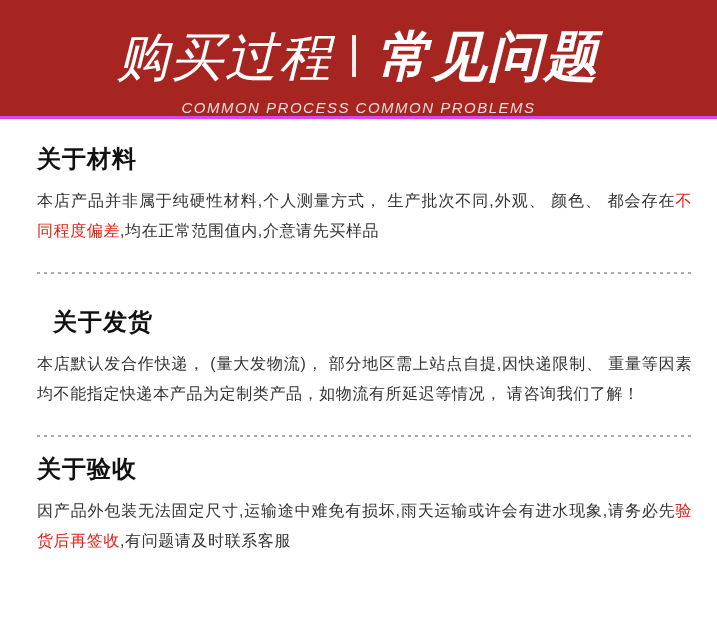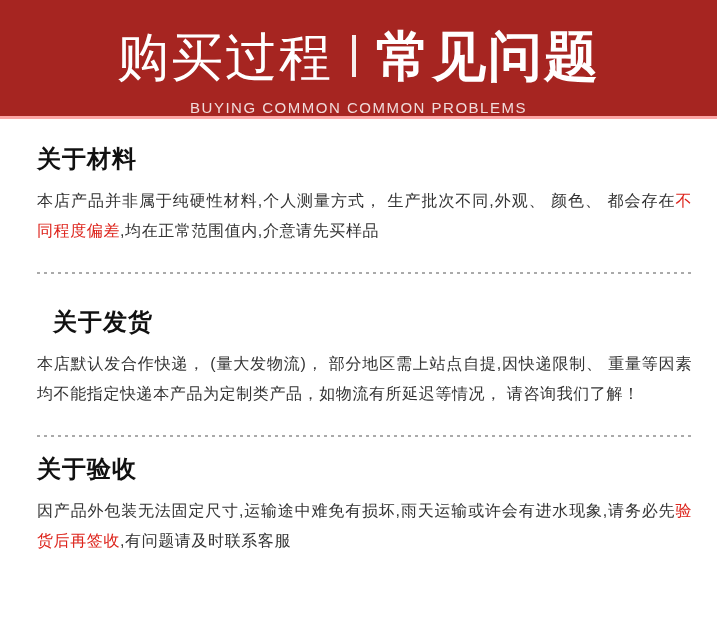--- a/index.html
+++ b/index.html
@@ -13,22 +13,23 @@
     width: 717px;
     height: 625px;
     background: #ffffff;
     overflow: hidden;
   }
 
   
   .banner {
     height: 116px;
     background: #a62521;
-    border-bottom: 3px solid #fca5a5;
+    border-bottom: 3px solid #d946ef;
     text-align: center;
+    font-style: italic;
   }
   .title-row {
     padding-top: 21px;
     white-space: nowrap;
   }
   .title-left {
     font-size: 52px;
     font-weight: 500;
     color: #ffffff;
     letter-spacing: 2px;
@@ -91,21 +92,21 @@
 <body>
 
 <div class="page">
 
   <div class="banner">
     <div class="title-row">
       <span class="title-left">购买过程</span>
       <span class="title-sep"></span>
       <span class="title-right">常见问题</span>
     </div>
-    <div class="subtitle">BUYING COMMON COMMON PROBLEMS</div>
+    <div class="subtitle">COMMON PROCESS COMMON PROBLEMS</div>
   </div>
 
   <div class="content">
 
     <h2 class="section-heading first">关于材料</h2>
     <p class="section-body"><span>本店产品并非属于纯硬性材料,个人测量方式， 生产批次不同,外观、 颜色、 都会存在</span><span class="hl-red">不同程度偏差</span><span>,均在正常范围值内,介意请先买样品</span></p>
 
     <div class="dashed-divider"></div>
 
     <h2 class="section-heading second">关于发货</h2>

